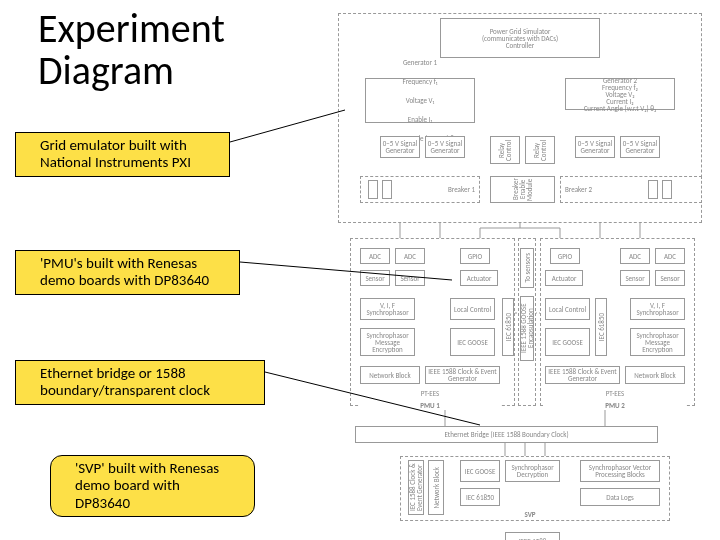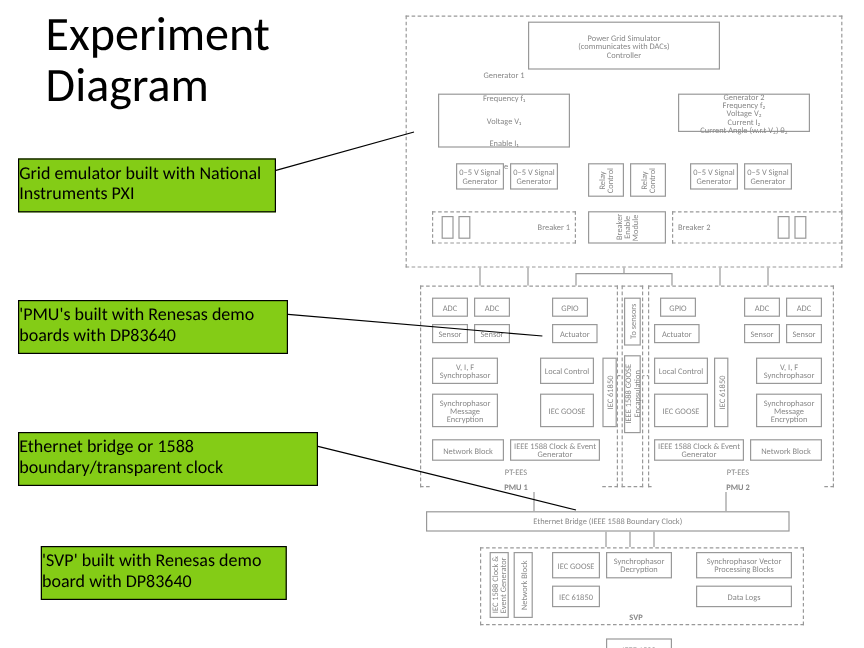--- a/index.html
+++ b/index.html
@@ -22,22 +22,22 @@
     position: absolute;
     left: 38px;
     top: 8px;
     font-size: 40px;
     line-height: 1.05;
     font-weight: 400;
   }
   .callout {
     position: absolute;
     border: 1.5px solid #000;
-    background: #84cc16;
-    padding: 4px 0;
+    background: #fde047;
+    padding: 4px 24px;
     font-size: 15px;
     line-height: 1.15;
     box-sizing: border-box;
     z-index: 3;
   }
   svg.connectors {
     position: absolute;
     left: 0; top: 0;
     width: 720px; height: 540px;
     z-index: 2;
@@ -86,21 +86,21 @@
   <span>Experiment</span><br>
   <span>Diagram</span>
 </div>
 
 <div class="callout" style="left:15px; top:132px; width:215px;">Grid emulator built with National Instruments PXI</div>
 
 <div class="callout" style="left:15px; top:250px; width:225px;">'PMU's built with Renesas demo boards with DP83640</div>
 
 <div class="callout" style="left:15px; top:360px; width:250px;">Ethernet bridge or 1588 boundary/transparent clock</div>
 
-<div class="callout" style="left:34px; top:455px; width:205px;">'SVP' built with Renesas demo board with DP83640</div>
+<div class="callout" style="left:50px; top:455px; width:205px;border-radius:12px;">'SVP' built with Renesas demo board with DP83640</div>
 
 <svg class="connectors">
   <line x1="230" y1="142" x2="345" y2="110" stroke="#000" stroke-width="1"></line>
   <line x1="240" y1="262" x2="452" y2="280" stroke="#000" stroke-width="1"></line>
   <line x1="265" y1="372" x2="480" y2="425" stroke="#000" stroke-width="1"></line>
 </svg>
 
 <div class="diagram-panel">
 
   <svg class="wires" viewBox="0 0 380 525" preserveAspectRatio="none">

